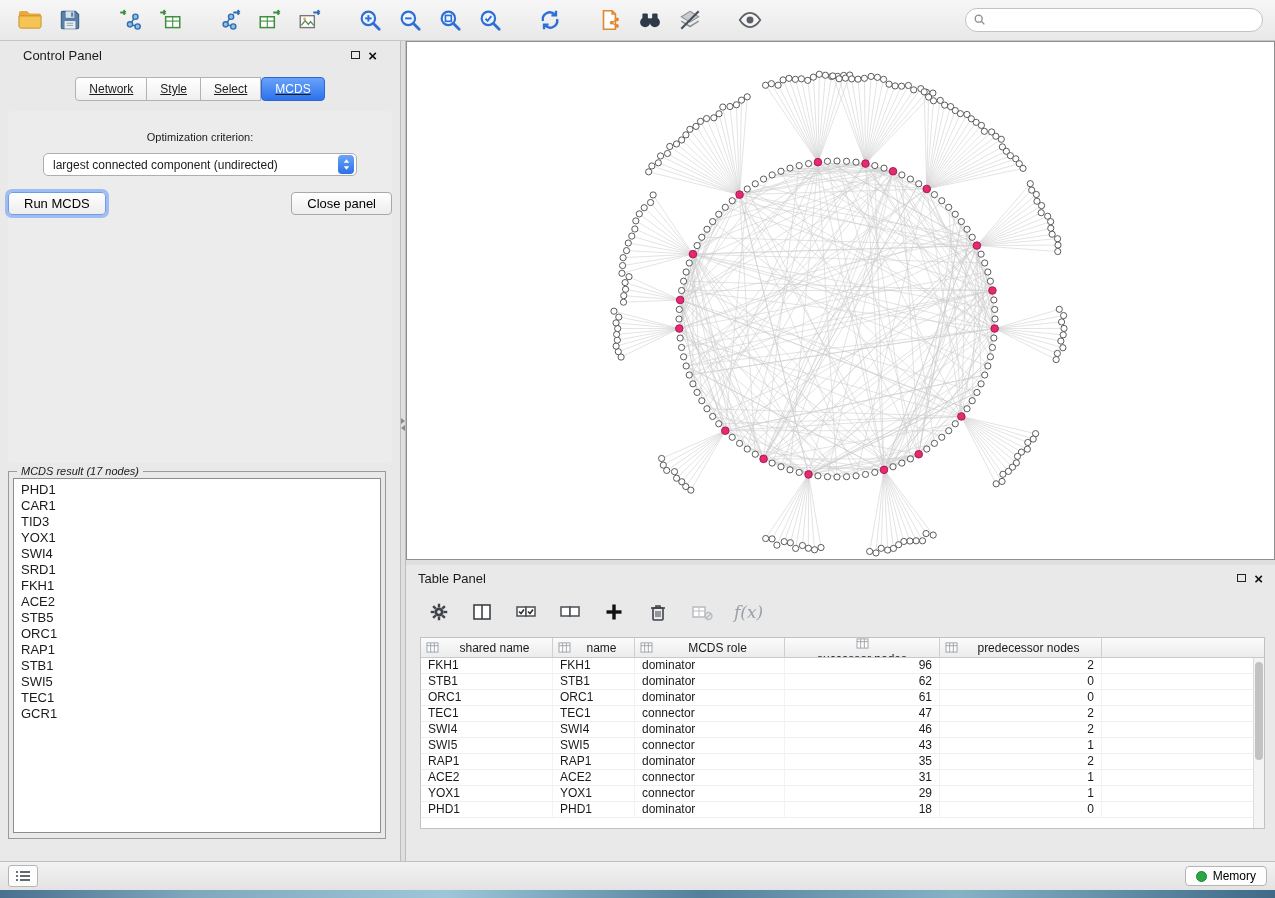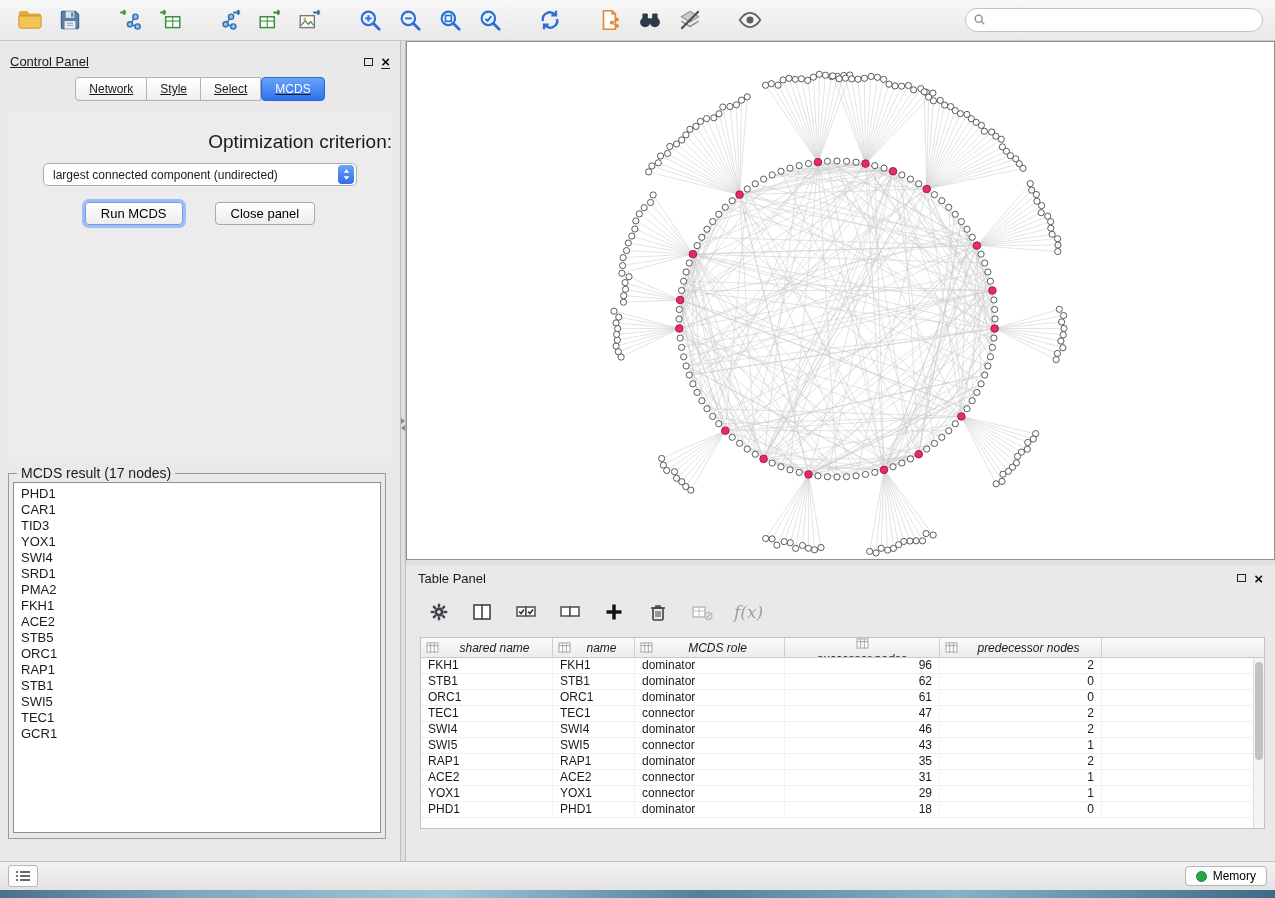--- a/index.html
+++ b/index.html
@@ -20,46 +20,46 @@
     background:#fff; padding:0 10px 0 26px; font-size:12px; outline:none;
     font-family:"Liberation Sans",sans-serif; }
   .search-glyph { position:absolute; left:8px; top:5px; }
 
   
   .control-panel { position:absolute; top:41px; left:0; width:400px; bottom:37px;
     background:#e9e9e9; }
   .v-splitter { position:absolute; top:41px; bottom:37px; left:400px; width:6px;
     background:#dfdfdf; border-left:1px solid #bdbdbd; border-right:1px solid #bdbdbd; }
   .split-arrows { position:absolute; top:372px; left:-1px; width:6px; }
-  .cp-header { display:flex; align-items:flex-end; height:28px; padding:0 10px; font-size:13px;text-decoration:underline; }
+  .cp-header { display:flex; align-items:center; height:28px; padding:0 23px; font-size:13px; }
   .win-btns { margin-left:auto; display:flex; align-items:center; gap:8px; }
   .float-box { width:9px; height:8px; border:1.5px solid #222; display:inline-block; }
   .close-x { font-size:15px; font-weight:bold; line-height:1; color:#111; }
   .cp-tabs { display:flex; justify-content:center; margin-top:8px;text-decoration:underline; }
   .seg-btn { font-family:"Liberation Sans",sans-serif; font-size:12px; padding:4px 13px;
     background:linear-gradient(#ffffff,#efefef); border:1px solid #b2b2b2; border-left:none;
     color:#222; }
   .seg-btn:first-child { border-left:1px solid #b2b2b2; border-radius:4px 0 0 4px; }
   .seg-btn:last-child { border-radius:0 4px 4px 0; }
   .seg-btn.active { background:linear-gradient(#68a2f9,#2c72ec); color:#fff;
     border-color:#2a66d9; border-radius:4px; border-left:1px solid #2a66d9; }
   .cp-pane { margin:10px 8px 0; height:352px; background:#ececec; border-radius:4px; }
-  .opt-label { text-align:right; padding-top:20px; font-size:19px; }
+  .opt-label { text-align:center; padding-top:20px; font-size:11px; }
   .select { width:314px; height:23px; margin:10px auto 0; background:#fff;
     border:1px solid #aeaeae; border-radius:5px; display:flex; align-items:center;
     padding:0 2px 0 9px; font-size:12px; justify-content:space-between; }
   .stepper { width:16px; height:19px; background:linear-gradient(#6ba4f9,#2c6fe9);
     border-radius:4px; display:flex; align-items:center; justify-content:center; }
-  .btn-row { display:flex; justify-content:center; gap:32px; margin-top:16px; }
+  .btn-row { display:flex; justify-content:space-between; gap:32px; margin-top:16px; }
   .btn { font-family:"Liberation Sans",sans-serif; font-size:13px; padding:3px 15px;
     background:linear-gradient(#ffffff,#ededed); border:1px solid #a8a8a8; border-radius:4px; }
   .btn.focus { box-shadow:0 0 0 3px rgba(96,152,250,.55); border-color:#6f9ce8; }
   .result-box { position:absolute; top:424px; left:8px; width:378px; height:374px;
     border:1px solid #9a9a9a; padding:1px 4px 5px; background:#e9e9e9; }
-  .result-box legend { font-size:14px; padding:0 4px; margin-left:4px; }
+  .result-box legend { font-size:11px; padding:0 4px; margin-left:4px;font-style:italic; }
   .mcds-list { width:100%; height:100%; background:#fff; border:1px solid #8d8d8d;
     overflow-y:auto; padding:3px 7px; font-size:13px; }
   .mcds-item { height:16px; line-height:16px; }
 
   
   .right-area { position:absolute; top:41px; left:406px; right:0; bottom:37px; }
   .network-window { position:absolute; top:0; left:0; right:0; height:519px;
     background:#fff; border:1px solid #8f8f8f; }
   .net-titlebar { height:22px; background:#2d2d2d; position:relative; display:flex; align-items:center; }
   .traffic { display:flex; gap:8px; margin-left:9px; z-index:2; }
@@ -70,21 +70,21 @@
   .h-splitter { position:absolute; top:519px; left:0; right:0; height:5px; background:#dfdfdf; }
 
   .table-panel { position:absolute; top:524px; left:0; right:0; bottom:0; background:#e9e9e9; }
   .tp-header { display:flex; align-items:center; height:26px; padding:0 12px; font-size:13px; }
   .tp-toolbar { height:42px; display:flex; align-items:center; gap:20px; padding:0 0 0 22px; }
   .tp-tool { border:none; background:transparent; display:flex; align-items:center; }
   .fx { font-family:"DejaVu Serif",serif; font-style:italic; color:#9aa0a6; font-size:17px; }
   .tbl { position:absolute; top:72px; left:14px; right:10px; bottom:32px; background:#fff;
     border:1px solid #c2c2c2; overflow:hidden; }
   .tr-h { display:flex; height:20px; background:linear-gradient(#fbfbfb,#ececec);
-    border-bottom:1px solid #c9c9c9;font-style:italic; }
+    border-bottom:1px solid #c9c9c9; }
   .th { display:flex; align-items:center; gap:3px; padding:0 5px; font-size:12px;
     border-right:1px solid #cfcfcf; overflow:hidden; }
   .th-lbl { margin:0 auto; }
   .tr { display:flex; height:16px; border-bottom:1px solid #efefef; }
   .td { font-size:12px; line-height:15px; padding:0 7px; border-right:1px solid #f3f3f3;
     white-space:nowrap; overflow:hidden; }
   .col0 { width:132px; } .col1 { width:82px; } .col2 { width:150px; }
   .col3 { width:155px;flex-direction:column; } .col4 { width:162px; }
   .fill { flex:1; border-right:none; }
   .num { text-align:right; }
@@ -331,21 +331,20 @@
     </div>
     <fieldset class="result-box">
       <legend>MCDS result (17 nodes)</legend>
       <div class="mcds-list" id="mcds-list">
           <div class="mcds-item">PHD1</div>
           <div class="mcds-item">CAR1</div>
           <div class="mcds-item">TID3</div>
           <div class="mcds-item">YOX1</div>
           <div class="mcds-item">SWI4</div>
           <div class="mcds-item">SRD1</div>
-          <div class="mcds-item">PMA2</div>
           <div class="mcds-item">FKH1</div>
           <div class="mcds-item">ACE2</div>
           <div class="mcds-item">STB5</div>
           <div class="mcds-item">ORC1</div>
           <div class="mcds-item">RAP1</div>
           <div class="mcds-item">STB1</div>
           <div class="mcds-item">SWI5</div>
           <div class="mcds-item">TEC1</div>
           <div class="mcds-item">GCR1</div>
         </div>

